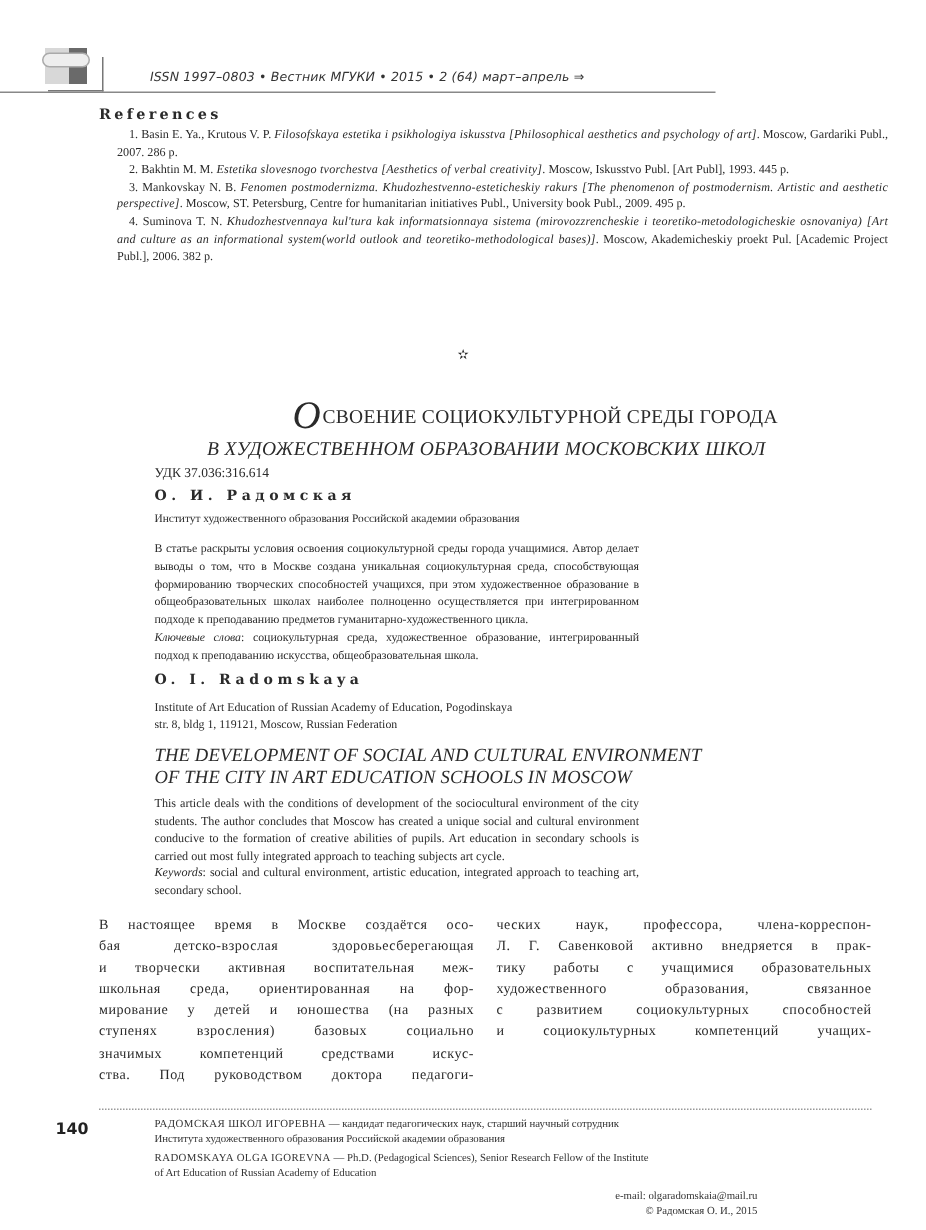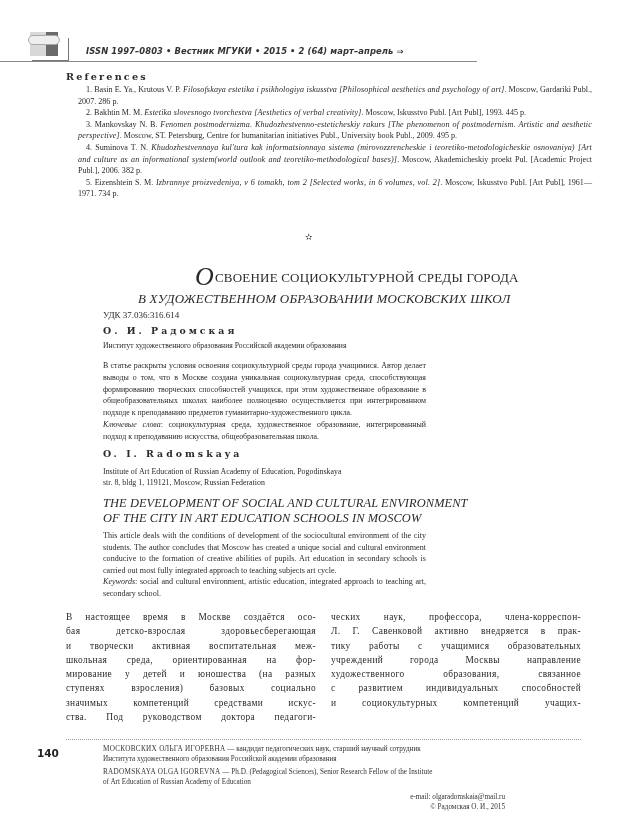--- a/index.html
+++ b/index.html
@@ -4,21 +4,21 @@
 <style>
   html, body { margin: 0; padding: 0; background: #ffffff; }
   body { width: 617px; height: 820px; position: relative; overflow: hidden; color: #2a2a2a; font-family: "DejaVu Serif", serif; }
   .abs { position: absolute; }
   
   .logo { left: 24px; top: 32px; width: 40px; height: 30px; }
   .logo .col { position:absolute; left:6px; top:0; width:16px; height:24px; background:#d8d8d8; }
   .logo .dark { position:absolute; left:22px; top:0; width:12px; height:24px; background:#6a6a6a; }
   .logo .scroll { position:absolute; left:4px; top:3px; width:30px; height:8px; border:1px solid #aaa; border-radius:5px; background:#eee; }
   .logo .frame { position:absolute; left:8px; top:6px; width:36px; height:22px; border-right:1px solid #777; border-bottom:1px solid #777; }
-  .header-text { left: 86px; top: 46px; font-family: "DejaVu Sans", sans-serif; font-style: italic; font-weight: bold; font-size: 8.4px; color:#333; letter-spacing: 0.1px; }
+  .header-text { left: 100px; top: 46px; font-family: "DejaVu Sans", sans-serif; font-style: italic; font-weight: normal; font-size: 8.4px; color:#333; letter-spacing: 0.1px; }
   .header-rule { left: 0; top: 61px; width: 477px; height: 0; border-top: 1px solid #888; }
   
   .refs-title { left: 66px; top: 71px; font-size: 9.6px; font-weight: bold; letter-spacing: 2.2px; font-family: "DejaVu Serif", serif; }
   .refs { left: 66px; top: 84px; width: 514px; font-size: 8.1px; line-height: 11.6px; font-family: "Liberation Serif", serif; text-align: justify; margin-left: 12px; }
   .refs p { margin: 0; text-indent: 8px; }
   .refs i { letter-spacing: 0.15px; }
   .star { left: 305px; top: 232px; font-size: 9px; font-family: "DejaVu Sans", sans-serif; }
   
   .title1 { left: 195px; top: 262px; font-family: "Liberation Serif", serif; font-size: 13px; letter-spacing: 0.2px; }
   .title1 .cap { font-style: italic; font-size: 26px; font-weight: normal; vertical-align: -3px; margin-right: 1px; }
@@ -58,21 +58,20 @@
 </div>
 <div class="abs header-rule"></div>
 <div class="abs header-text">ISSN 1997–0803 • Вестник МГУКИ • 2015 • 2 (64) март–апрель ⇒</div>
 
 <div class="abs refs-title">References</div>
 <div class="abs refs">
   <p><span>1.</span> <span>Basin E. Ya., Krutous V. P.</span> <i>Filosofskaya estetika i psikhologiya iskusstva [Philosophical aesthetics and psychology of art]</i><span>. Moscow, Gardariki Publ., 2007. 286 p.</span></p>
   <p><span>2.</span> <span>Bakhtin M. M.</span> <i>Estetika slovesnogo tvorchestva [Aesthetics of verbal creativity]</i><span>. Moscow, Iskusstvo Publ. [Art Publ], 1993. 445 p.</span></p>
   <p><span>3.</span> <span>Mankovskay N. B.</span> <i>Fenomen postmodernizma. Khudozhestvenno-esteticheskiy rakurs [The phenomenon of postmodernism. Artistic and aesthetic perspective]</i><span>. Moscow, ST. Petersburg, Centre for humanitarian initiatives Publ., University book Publ., 2009. 495 p.</span></p>
   <p><span>4.</span> <span>Suminova T. N.</span> <i>Khudozhestvennaya kul'tura kak informatsionnaya sistema (mirovozzrencheskie i teoretiko-metodologicheskie osnovaniya) [Art and culture as an informational system(world outlook and teoretiko-methodological bases)]</i><span>. Moscow, Akademicheskiy proekt Pul. [Academic Project Publ.], 2006. 382 p.</span></p>
-  <p><span>5.</span> <span>Eizenshtein S. M.</span> <i>Izbrannye proizvedeniya, v 6 tomakh, tom 2 [Selected works, in 6 volumes, vol. 2]</i><span>. Moscow, Iskusstvo Publ. [Art Publ], 1961—1971. 734 p.</span></p>
 </div>
 <div class="abs star">✫</div>
 
 <div class="abs title1"><span class="cap">О</span><span>СВОЕНИЕ СОЦИОКУЛЬТУРНОЙ СРЕДЫ ГОРОДА</span></div>
 <div class="abs title2">В ХУДОЖЕСТВЕННОМ ОБРАЗОВАНИИ МОСКОВСКИХ ШКОЛ</div>
 <div class="abs udk">УДК 37.036:316.614</div>
 <div class="abs author-ru">О. И. Радомская</div>
 <div class="abs inst-ru">Институт художественного образования Российской академии образования</div>
 <div class="abs abs-ru" style="width:323px">
   <div>В статье раскрыты условия освоения социокультурной среды города учащимися. Автор делает выводы о том, что в Москве создана уникальная социокультурная среда, способствующая формированию творческих способностей учащихся, при этом художественное образование в общеобразовательных школах наиболее полноценно осуществляется при интегрированном подходе к преподаванию предметов гуманитарно-художественного цикла.</div>
@@ -100,30 +99,29 @@
   <p class="line">школьная среда, ориентированная на фор-</p>
   <p class="line">мирование у детей и юношества (на разных</p>
   <p class="line">ступенях взросления) базовых социально</p>
   <p class="line">значимых компетенций средствами искус-</p>
   <p class="line">ства. Под руководством доктора педагоги-</p>
 </div>
 <div class="abs col-right">
   <p class="line">ческих наук, профессора, члена-корреспон-</p>
   <p class="line">Л. Г. Савенковой активно внедряется в прак-</p>
   <p class="line">тику работы с учащимися образовательных</p>
-  <p class="line">учреждений города Москвы направление</p>
   <p class="line">художественного образования, связанное</p>
-  <p class="line">с развитием индивидуальных способностей</p>
+  <p class="line">с развитием социокультурных способностей</p>
   <p class="line">и социокультурных компетенций учащих-</p>
 </div>
 <div class="abs dots"></div>
 
 <div class="abs page-num">140</div>
 <div class="abs foot foot1">
-  <div><span class="name">МОСКОВСКИХ ОЛЬГА ИГОРЕВНА</span><span> — кандидат педагогических наук, старший научный сотрудник</span></div>
+  <div><span class="name">РАДОМСКАЯ ШКОЛ ИГОРЕВНА</span><span> — кандидат педагогических наук, старший научный сотрудник</span></div>
   <div>Института художественного образования Российской академии образования</div>
 </div>
 <div class="abs foot foot2">
   <div><span class="name">RADOMSKAYA OLGA IGOREVNA</span><span> — Ph.D. (Pedagogical Sciences), Senior Research Fellow of the Institute</span></div>
   <div>of Art Education of Russian Academy of Education</div>
 </div>
 <div class="abs email">
   <div>e-mail: olgaradomskaia@mail.ru</div>
   <div>© Радомская О. И., 2015</div>
 </div>

